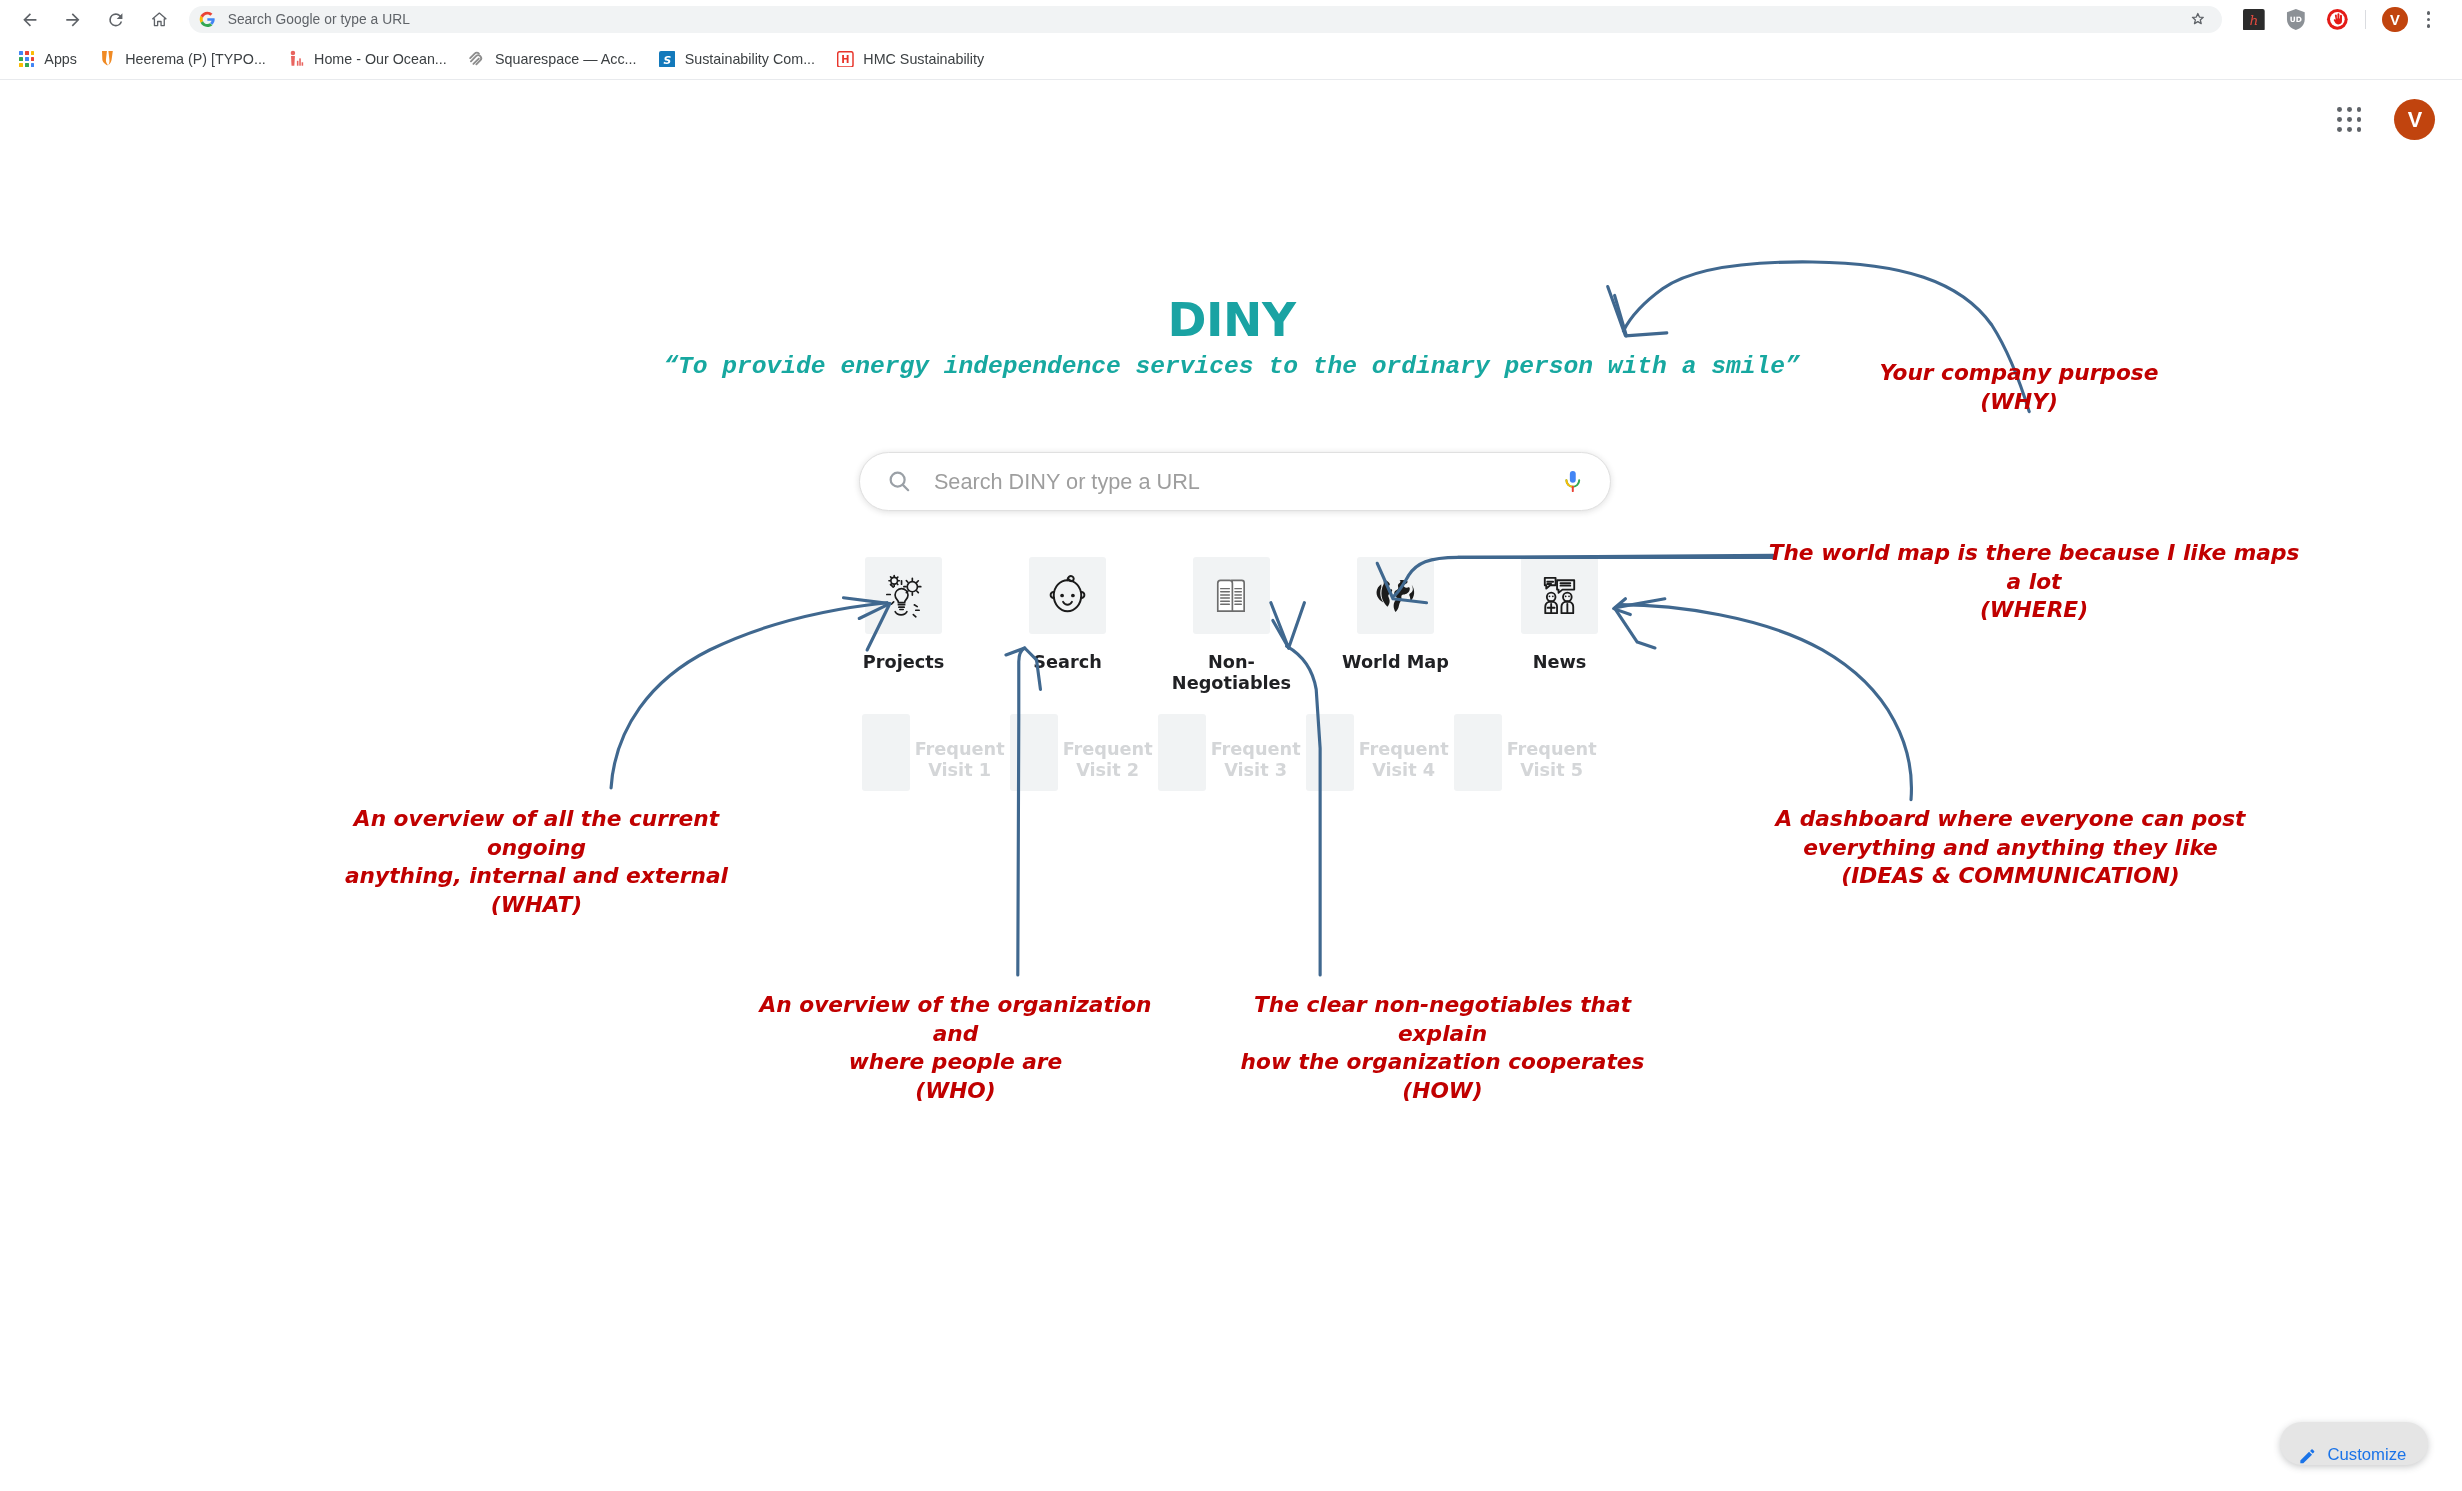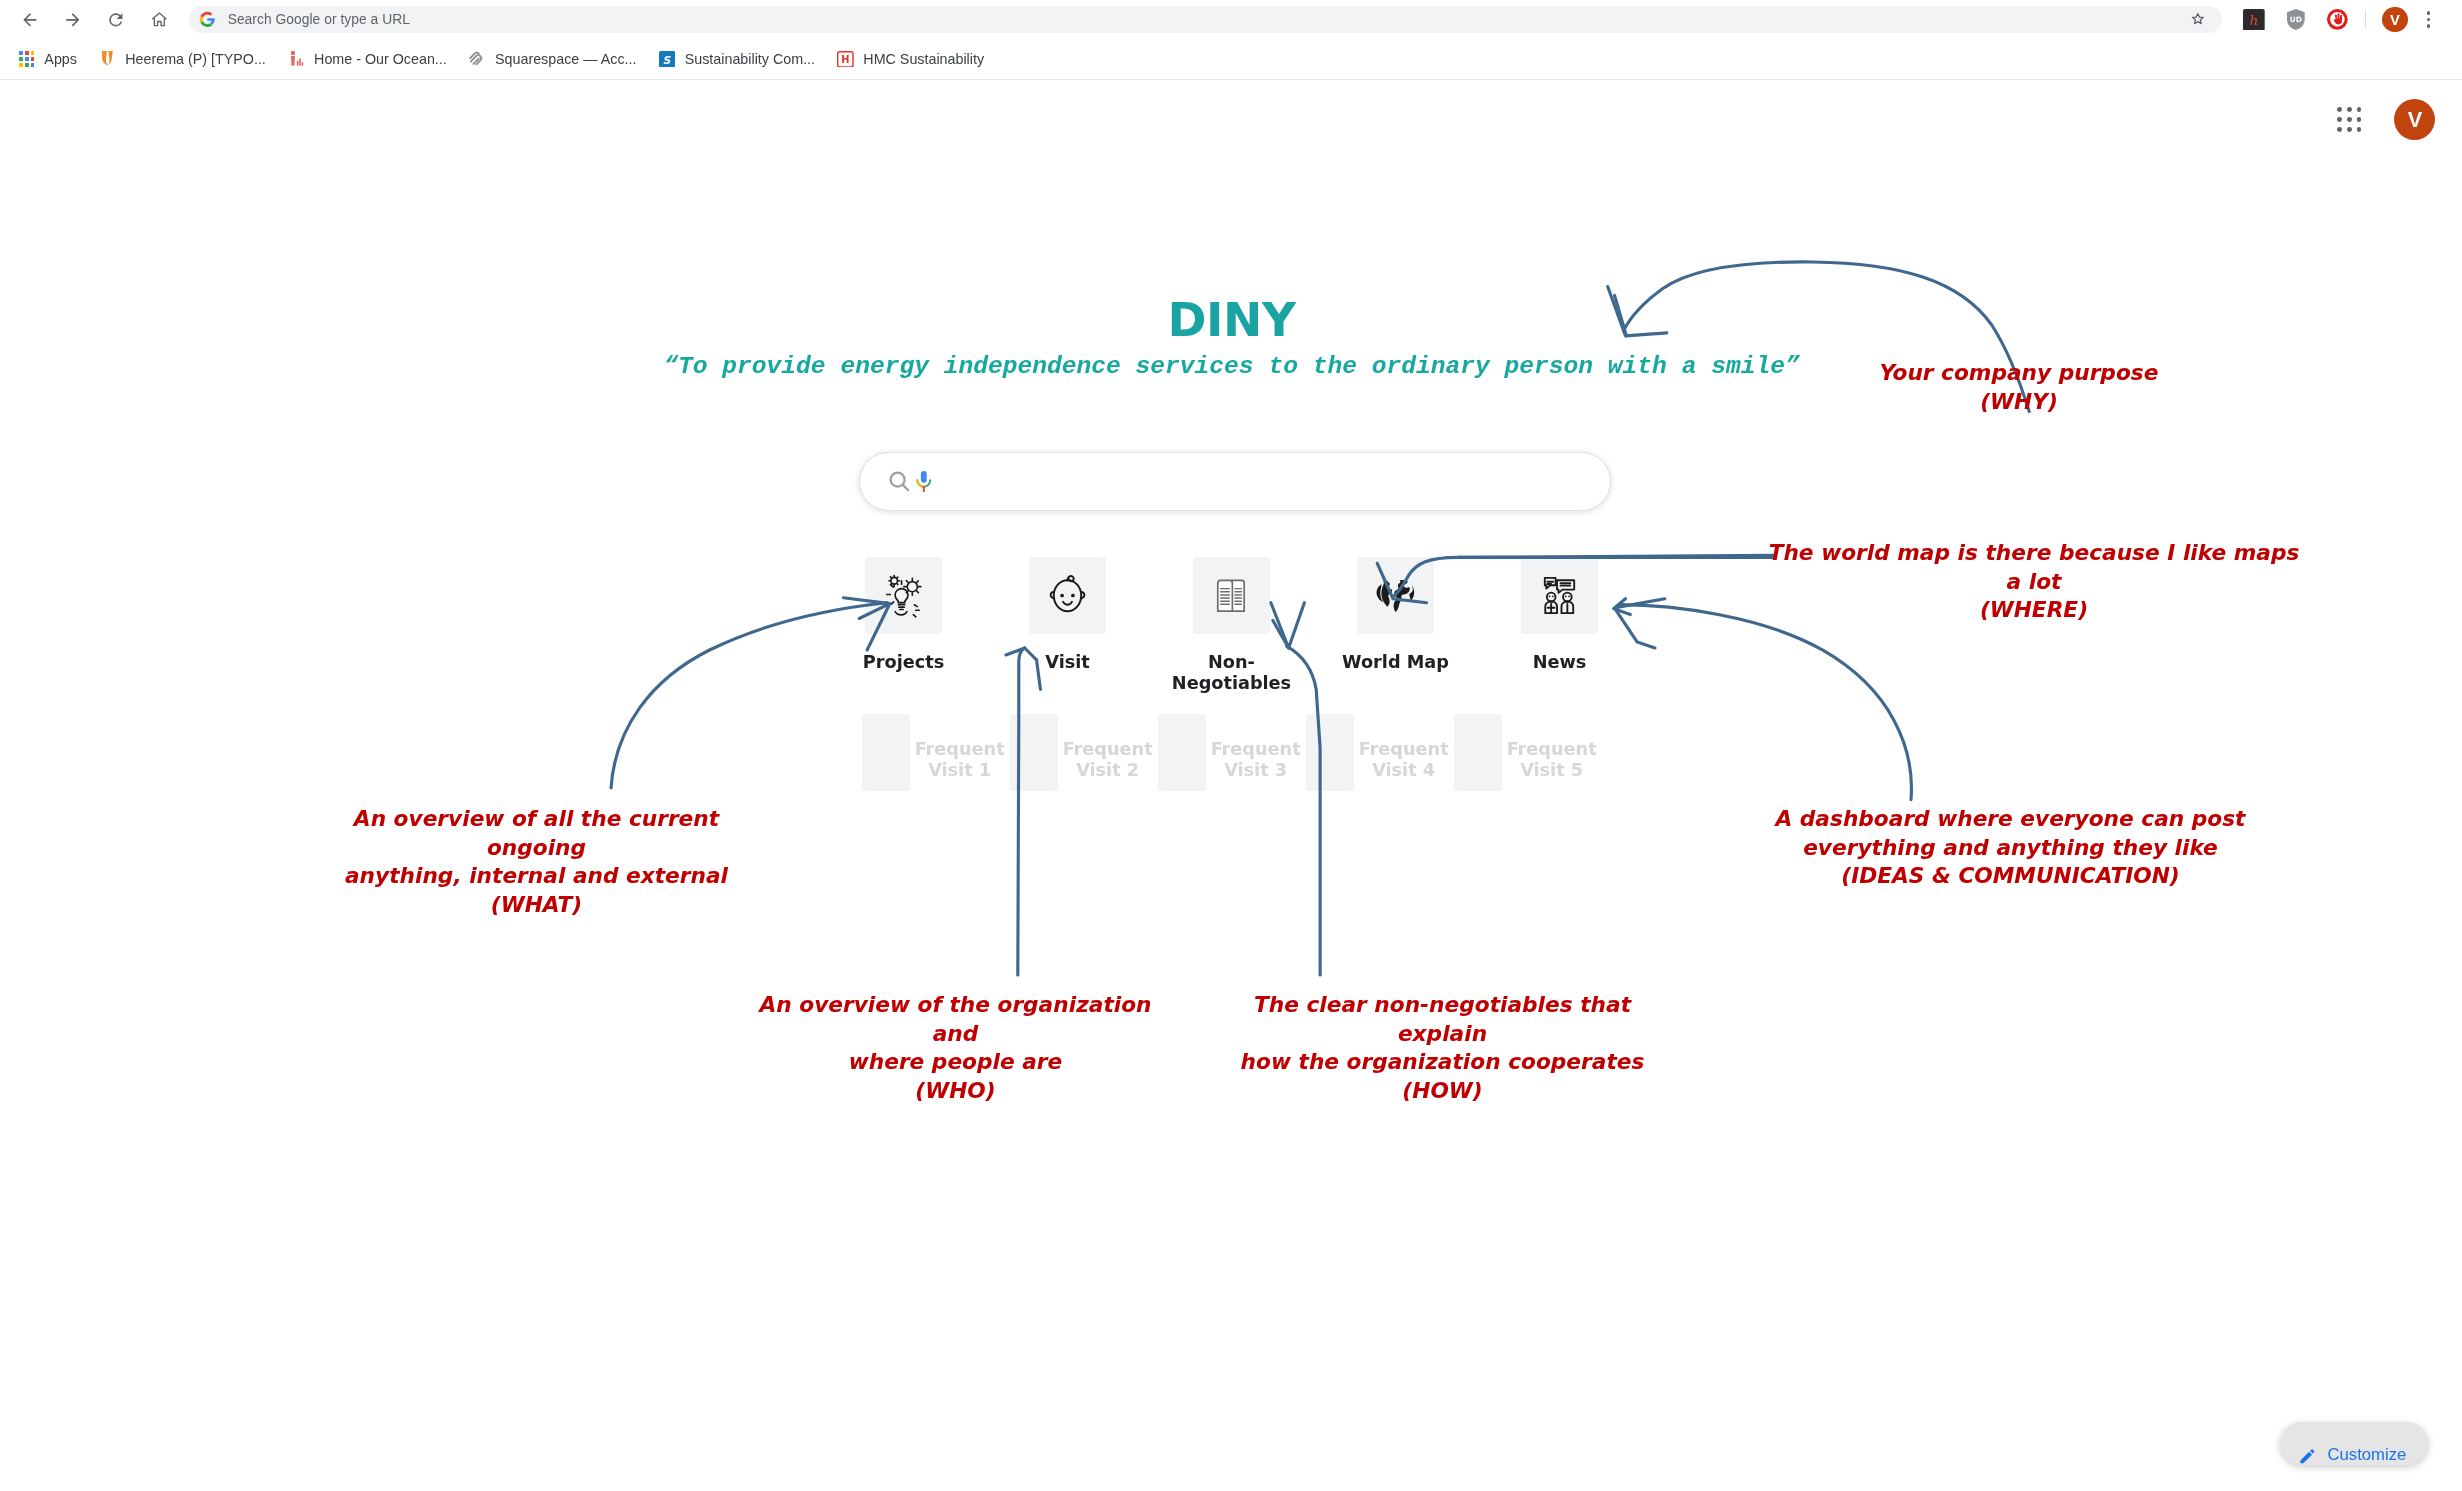--- a/index.html
+++ b/index.html
@@ -321,20 +321,21 @@
   <div class="brand-title">DINY</div>
   <div class="brand-tagline">“To provide energy independence services to the ordinary person with a smile”</div>
 
   <div class="ntp-search">
     <span class="s-ico">
       <svg viewBox="0 0 24 24" width="26.6" height="26.6">
           <circle cx="10.5" cy="10.5" r="6.3" fill="none" stroke="#9aa0a6" stroke-width="2"></circle>
           <path d="M15.2 15.2 20 20" stroke="#9aa0a6" stroke-width="2" stroke-linecap="round"></path>
         </svg>
     </span>
+    <span class="s-ph">Search DINY or type a URL</span>
     <span class="s-mic">
       <svg viewBox="0 0 24 26" width="23.6" height="25.6">
         <rect x="9" y="2" width="6" height="12" rx="3" fill="#4285F4"></rect>
         <path d="M5.5 11.5a6.5 6.5 0 0 0 13 0" fill="none" stroke="#34A853" stroke-width="2" stroke-linecap="round"></path>
         <path d="M5.5 11.5a6.5 6.5 0 0 0 6.5 6.5" fill="none" stroke="#FBBC05" stroke-width="2" stroke-linecap="round"></path>
         <path d="M12 18v4.5" stroke="#EA4335" stroke-width="2" stroke-linecap="round"></path>
       </svg>
     </span>
   </div>
 
@@ -366,21 +367,21 @@
             <path d="M13 27c0-8.8 6.3-15.5 14-15.5S41 18.2 41 27s-6.3 16-14 16-14-7.2-14-16z"></path>
             <path d="M13.2 23.5c-1.9-.3-3.4 1.1-3.4 3s1.6 3.3 3.5 3"></path>
             <path d="M40.8 23.5c1.9-.3 3.4 1.1 3.4 3s-1.6 3.3-3.5 3"></path>
             <path d="M27 11.5c0-3 2.5-5 4.7-4 2 .9 2.3 3.6.3 4.6-1.6.8-3.3-.1-3.6-1.7"></path>
             <path d="M22.5 33.5c1.1 1.9 2.7 2.9 4.5 2.9s3.4-1 4.5-2.9"></path>
           </g>
           <circle cx="21.5" cy="27" r="1.9" fill="#1b1b1b"></circle>
           <circle cx="32.5" cy="27" r="1.9" fill="#1b1b1b"></circle>
         </svg>
       </div>
-      <div class="tile-label">Visit</div>
+      <div class="tile-label">Search</div>
     </div>
 
     <div class="tile">
       <div class="tile-ico-box">
         <svg width="51" height="51" viewBox="0 0 52 52">
           <g fill="#ffffff" stroke="#6d6d6d" stroke-width="1.7">
             <path d="M26.5 10.5h10c1.4 0 2.4 1 2.4 2.4V42h-12.4z"></path>
             <path d="M12 13.4c0-1.6 1.2-2.9 2.8-2.9h9.3c1.6 0 2.8 1.3 2.8 2.9V42H12z"></path>
           </g>
           <g stroke="#6d6d6d" stroke-width="1.5" stroke-linecap="round">

